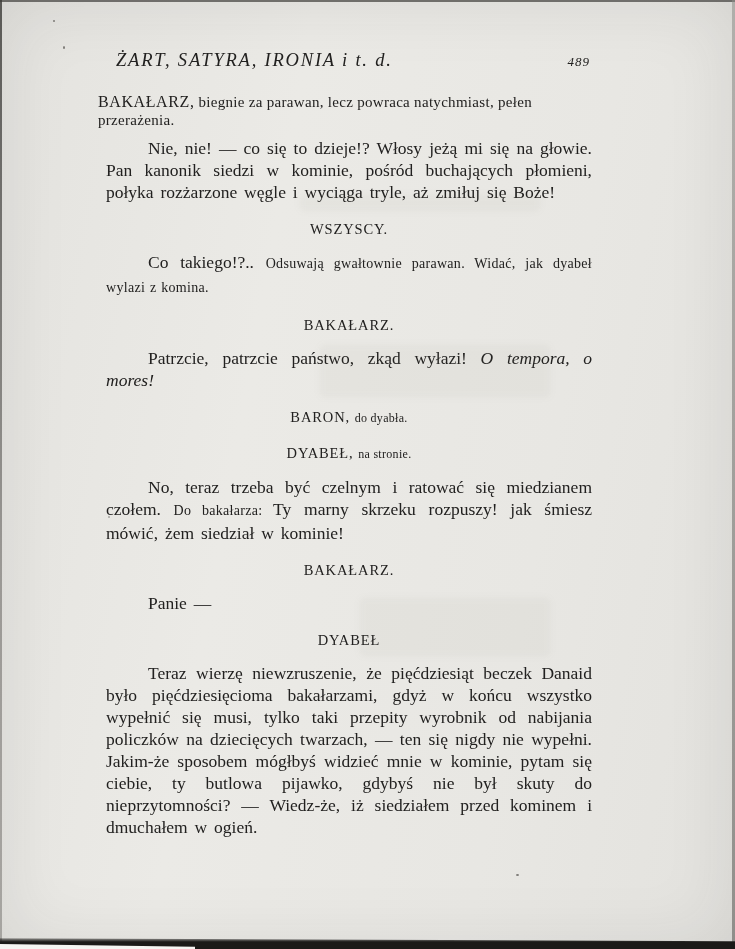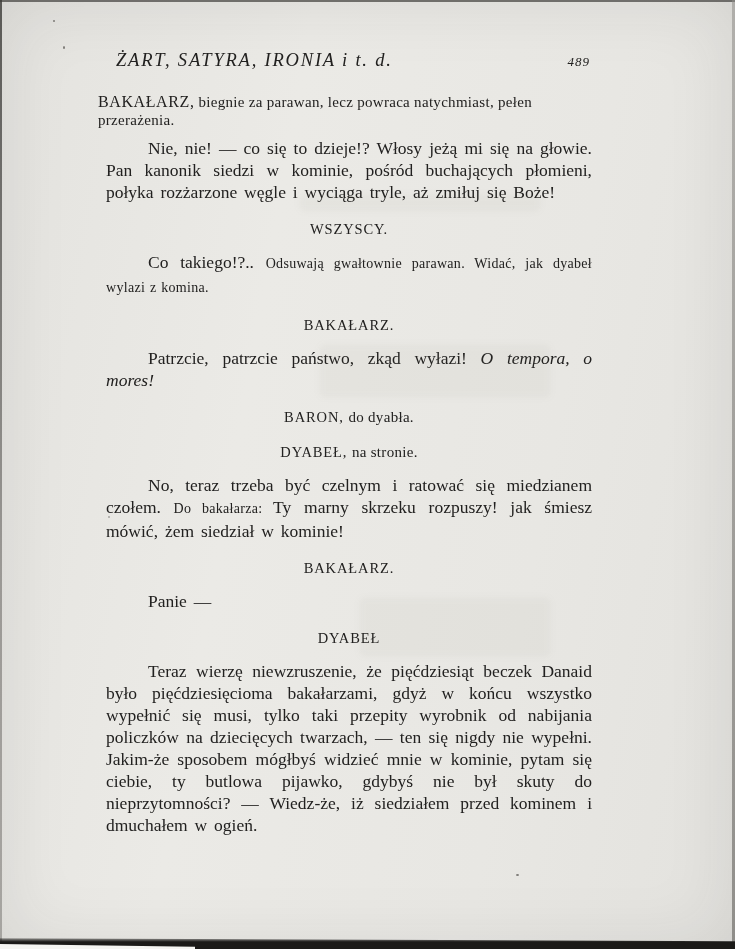--- a/index.html
+++ b/index.html
@@ -27,21 +27,21 @@
   .para{
     font-size:17.5px;line-height:22px;text-align:justify;text-indent:42px;
     word-spacing:2.5px;margin:8px;
   }
   .para .dir{font-size:14px;letter-spacing:0.3px;word-spacing:1px;}
   .para .it{font-style:italic;}
   .speaker{
     text-align:center;font-size:14.5px;font-weight:normal;
     letter-spacing:0.9px;margin:17px 0 13px 0;line-height:18px;
   }
-  .speaker .dir{font-size:15px;letter-spacing:0.3px;text-align:center;}
+  .speaker .dir{font-size:12px;letter-spacing:0.3px;text-align:center;}
   
   .edge-top{position:absolute;top:0;left:0;right:0;height:2px;background:#4a4845;opacity:.75;}
   .edge-left{position:absolute;top:0;bottom:0;left:0;width:2px;
     background:linear-gradient(to bottom,#3a3936,#8a8884 60%,#9a9894);opacity:.8;}
   .edge-right{position:absolute;top:0;bottom:0;right:0;width:3px;
     background:linear-gradient(to bottom,#8f8d89,#55534f);opacity:.55;}
   .edge-bottom{position:absolute;left:0;right:0;bottom:0;height:13px;background:#1716148c;
     background:linear-gradient(to bottom,rgba(23,22,20,0) 0%,#1b1a18 45%);
     clip-path:polygon(0 18%,100% 40%,100% 100%,0 100%);}
   .corner-white{position:absolute;left:0;bottom:0;width:195px;height:5px;background:#f5f5f2;

